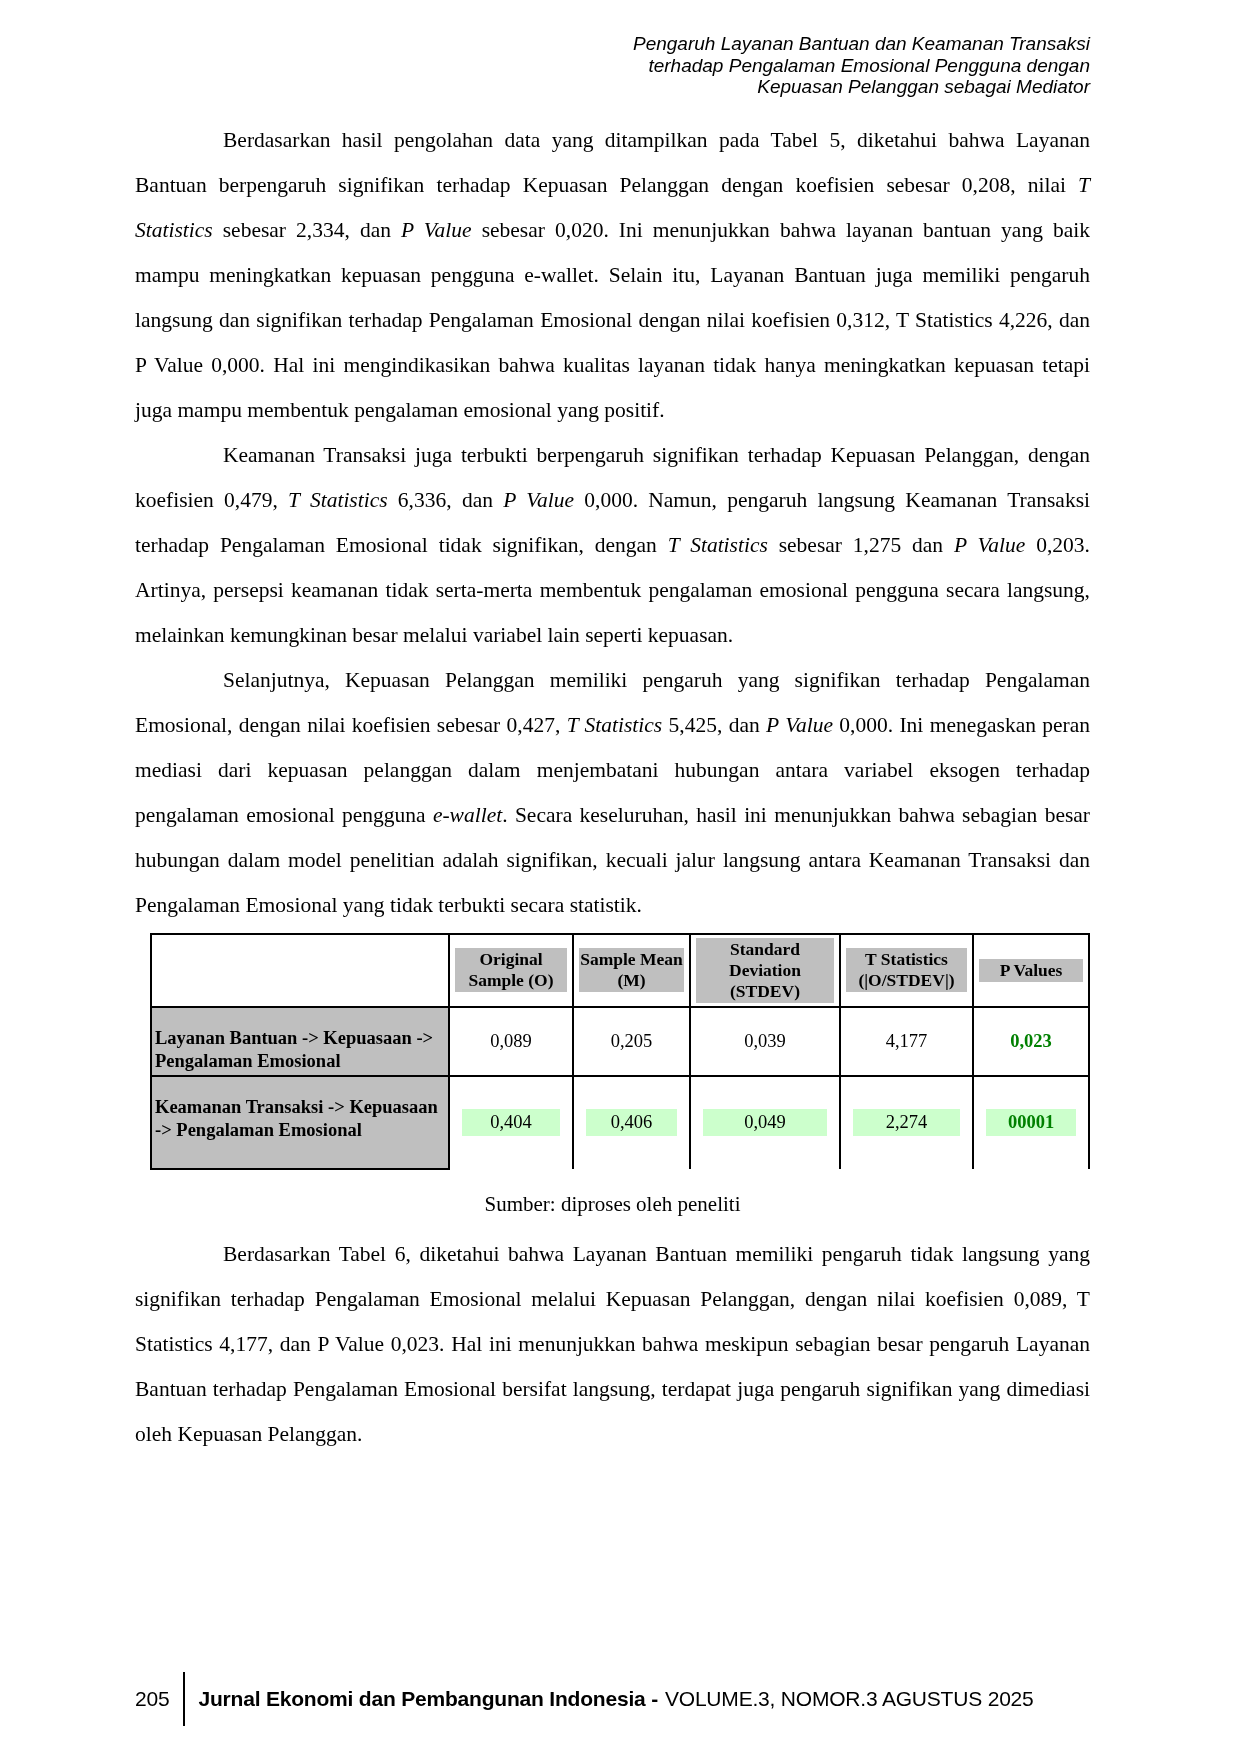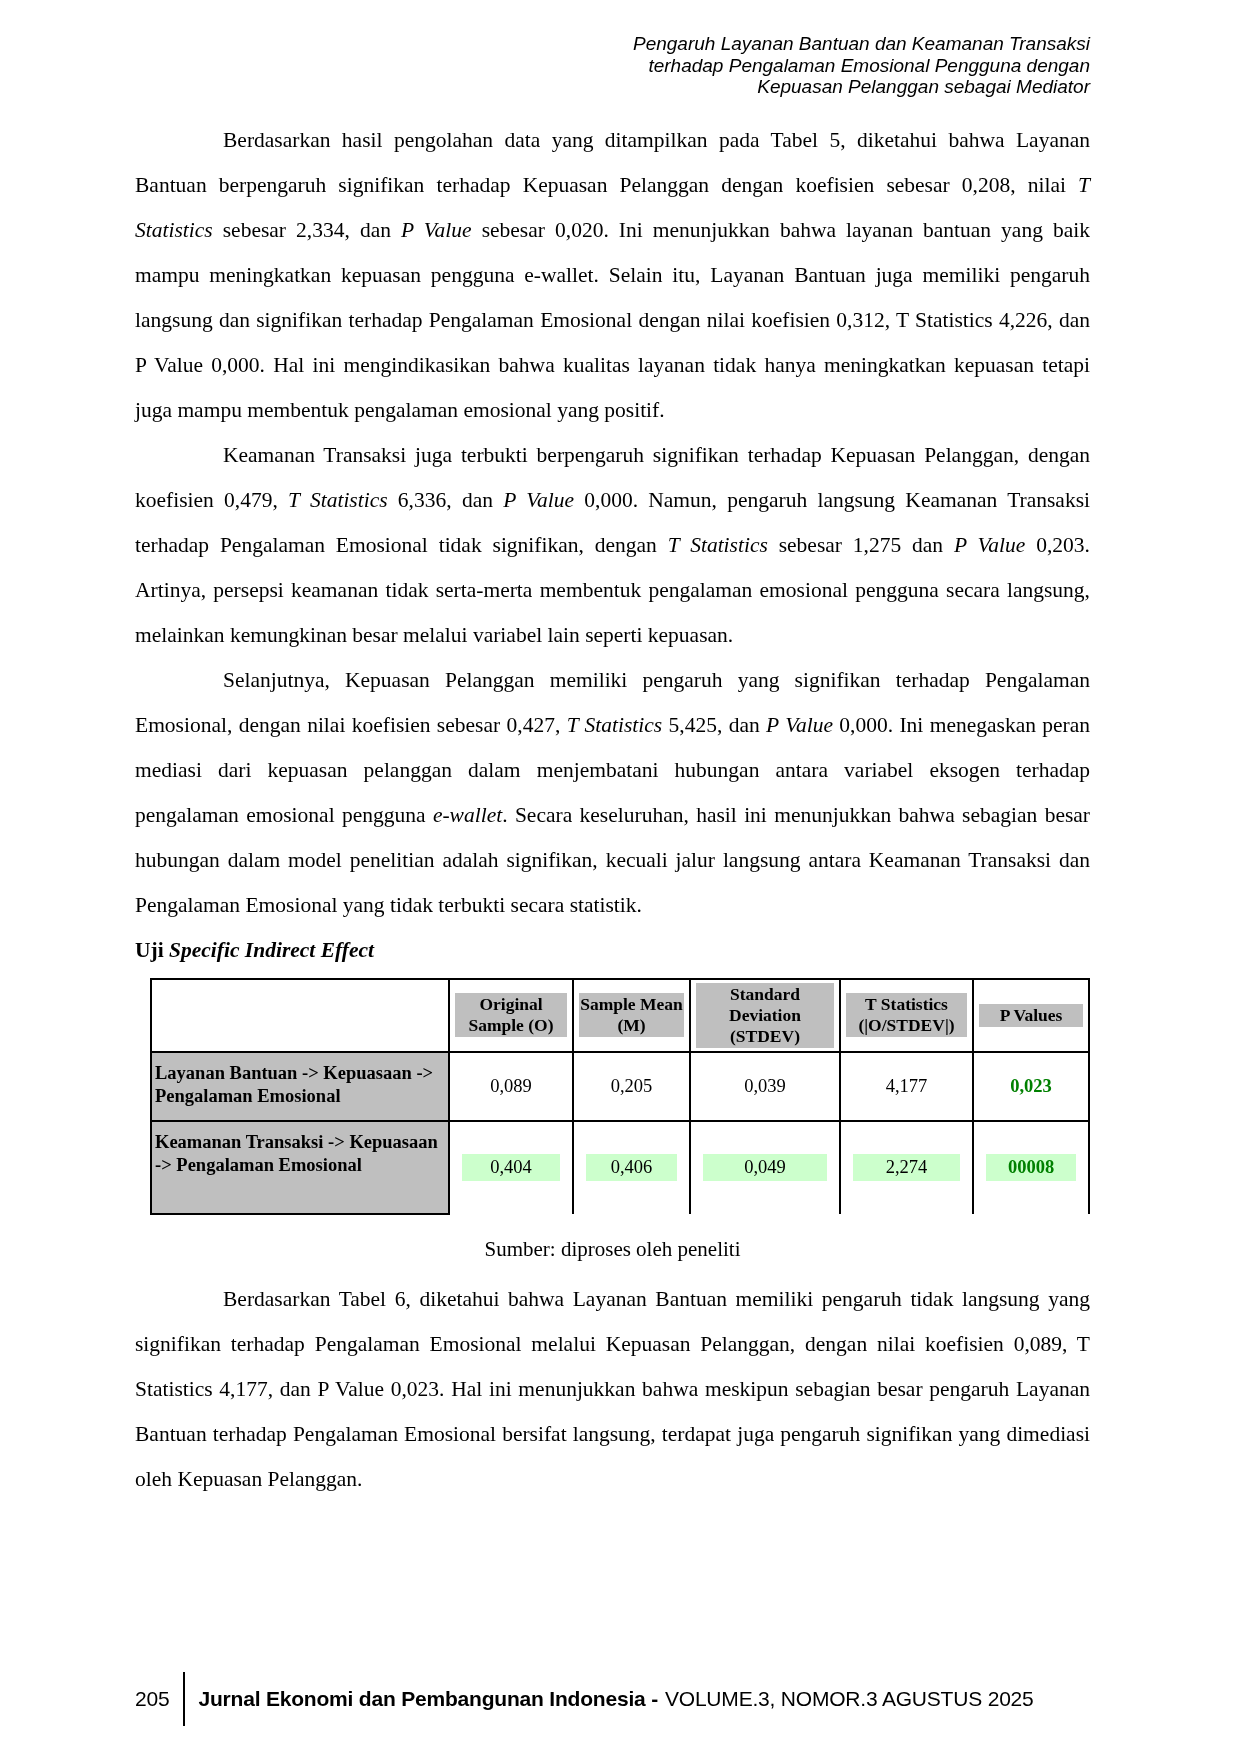--- a/index.html
+++ b/index.html
@@ -82,21 +82,21 @@
     padding:1px 0;
     background:var(--shade);
   }
   table.sie td.lbl{
     background:var(--shade);
     font-weight:bold;
     font-size:18.5px;
     line-height:23px;
     vertical-align:top;
     text-align:left;
-    padding:9px 2px 1px 3px;
+    padding:19px 2px 1px 3px;
   }
   table.sie td.val{
     text-align:center;
     vertical-align:middle;
     font-size:18.5px;
     line-height:23px;
     padding:12px;
   }
   table.sie tr.r1 td{height:43px;}
   table.sie tr.r2 td{height:68px;}
@@ -145,21 +145,20 @@
     <div class="running-head">
       <div>Pengaruh Layanan Bantuan dan Keamanan Transaksi</div>
       <div>terhadap Pengalaman Emosional Pengguna dengan</div>
       <div>Kepuasan Pelanggan sebagai Mediator</div>
     </div>
 
     <p class="body-par first"><span>Berdasarkan hasil pengolahan data yang ditampilkan pada Tabel 5, diketahui bahwa Layanan Bantuan berpengaruh signifikan terhadap Kepuasan Pelanggan dengan koefisien sebesar 0,208, nilai </span><span class="run-i">T Statistics</span><span> sebesar 2,334, dan </span><span class="run-i">P Value</span><span> sebesar 0,020. Ini menunjukkan bahwa layanan bantuan yang baik mampu meningkatkan kepuasan pengguna e-wallet. Selain itu, Layanan Bantuan juga memiliki pengaruh langsung dan signifikan terhadap Pengalaman Emosional dengan nilai koefisien 0,312, T Statistics 4,226, dan P Value 0,000. Hal ini mengindikasikan bahwa kualitas layanan tidak hanya meningkatkan kepuasan tetapi juga mampu membentuk pengalaman emosional yang positif.</span></p>
     <p class="body-par"><span>Keamanan Transaksi juga terbukti berpengaruh signifikan terhadap Kepuasan Pelanggan, dengan koefisien 0,479, </span><span class="run-i">T Statistics</span><span> 6,336, dan </span><span class="run-i">P Value</span><span> 0,000. Namun, pengaruh langsung Keamanan Transaksi terhadap Pengalaman Emosional tidak signifikan, dengan </span><span class="run-i">T Statistics</span><span> sebesar 1,275 dan </span><span class="run-i">P Value</span><span> 0,203. Artinya, persepsi keamanan tidak serta-merta membentuk pengalaman emosional pengguna secara langsung, melainkan kemungkinan besar melalui variabel lain seperti kepuasan.</span></p>
     <p class="body-par"><span>Selanjutnya, Kepuasan Pelanggan memiliki pengaruh yang signifikan terhadap Pengalaman Emosional, dengan nilai koefisien sebesar 0,427, </span><span class="run-i">T Statistics</span><span> 5,425, dan </span><span class="run-i">P Value</span><span> 0,000. Ini menegaskan peran mediasi dari kepuasan pelanggan dalam menjembatani hubungan antara variabel eksogen terhadap pengalaman emosional pengguna </span><span class="run-i">e-wallet</span><span>. Secara keseluruhan, hasil ini menunjukkan bahwa sebagian besar hubungan dalam model penelitian adalah signifikan, kecuali jalur langsung antara Keamanan Transaksi dan Pengalaman Emosional yang tidak terbukti secara statistik.</span></p>
 
-    <h2 class="section-heading"><span class="run-b">Uji </span><span class="run-i run-b">Specific Indirect Effect</span></h2>
 
 
     <table class="sie">
       <colgroup>
         <col style="width:298px">
         <col style="width:124px">
         <col style="width:117px">
         <col style="width:150px">
         <col style="width:133px">
         <col style="width:116px">
@@ -192,21 +191,21 @@
           <td class="val"><span class="cellv">0,039</span></td>
           <td class="val"><span class="cellv">4,177</span></td>
           <td class="val pval"><span class="cellv">0,023</span></td>
         </tr>
         <tr class="r2 hl-row">
           <td class="lbl">Keamanan Transaksi -&gt; Kepuasaan -&gt; Pengalaman Emosional</td>
           <td class="val"><span class="cellv">0,404</span></td>
           <td class="val"><span class="cellv">0,406</span></td>
           <td class="val"><span class="cellv">0,049</span></td>
           <td class="val"><span class="cellv">2,274</span></td>
-          <td class="val pval"><span class="cellv">00008</span></td>
+          <td class="val pval"><span class="cellv">00001</span></td>
         </tr>
       </tbody>
     </table>
 
     <div class="table-caption">Sumber: diproses oleh peneliti</div>
 
     <p class="body-par closing"><span>Berdasarkan Tabel 6, diketahui bahwa Layanan Bantuan memiliki pengaruh tidak langsung yang signifikan terhadap Pengalaman Emosional melalui Kepuasan Pelanggan, dengan nilai koefisien 0,089, T Statistics 4,177, dan P Value 0,023. Hal ini menunjukkan bahwa meskipun sebagian besar pengaruh Layanan Bantuan terhadap Pengalaman Emosional bersifat langsung, terdapat juga pengaruh signifikan yang dimediasi oleh Kepuasan Pelanggan.</span></p>
 
   </div>
 

